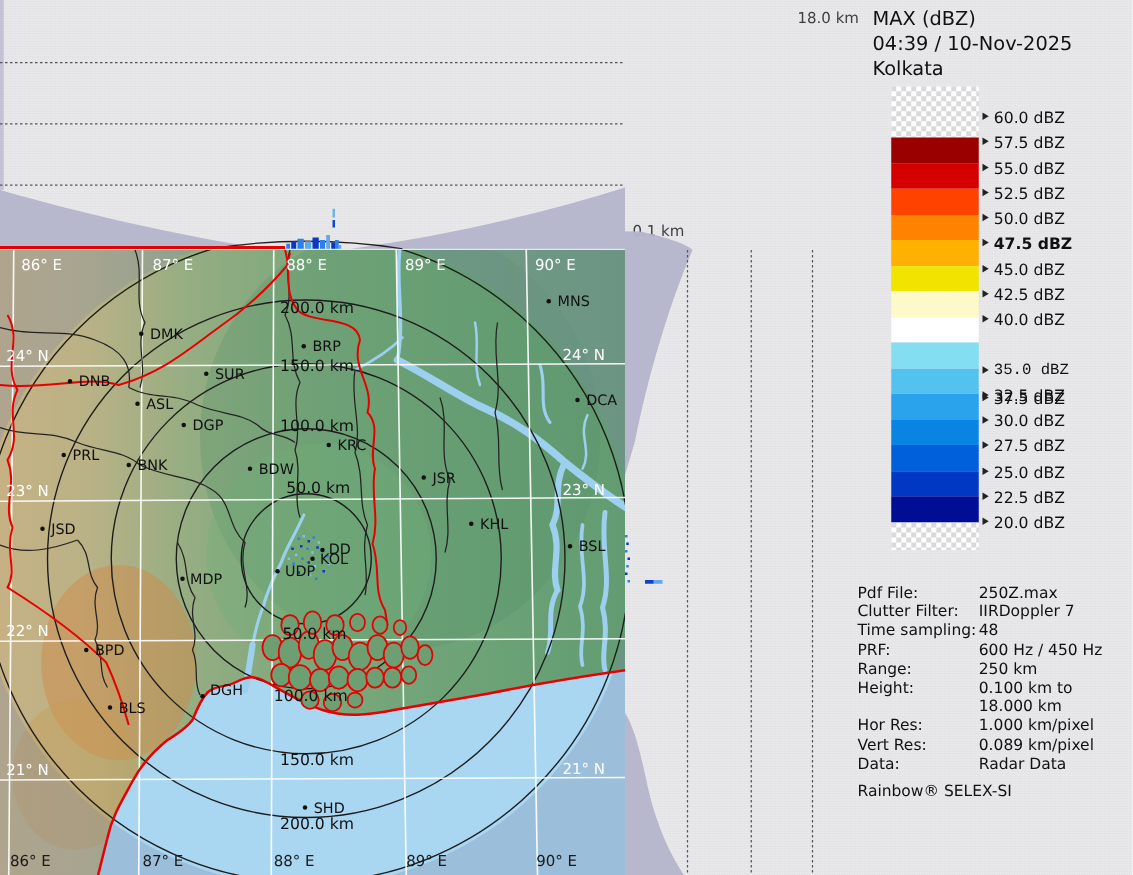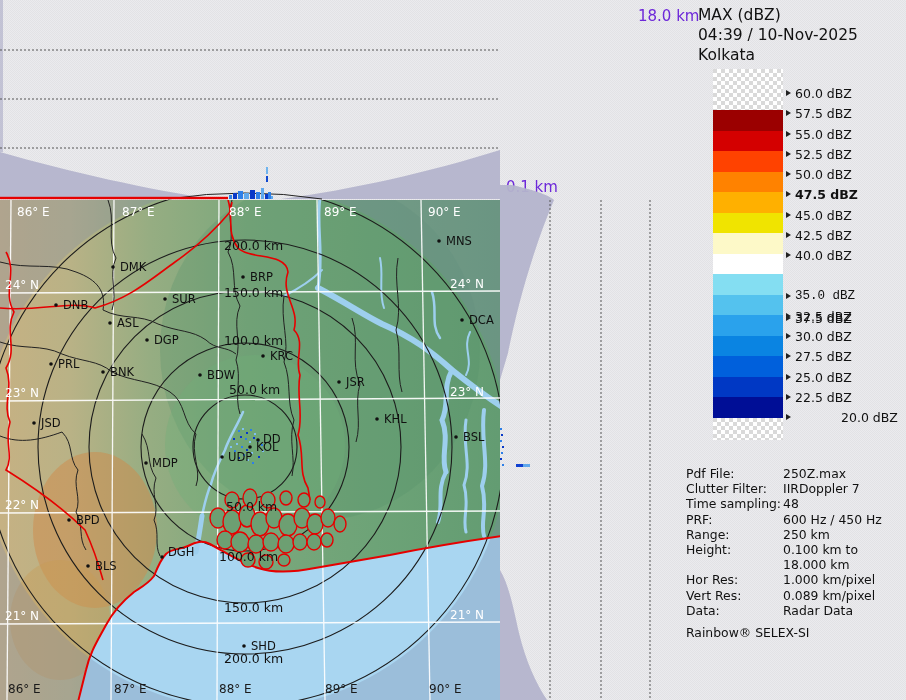--- a/index.html
+++ b/index.html
@@ -3,21 +3,21 @@
 <meta charset="utf-8">
 <style>
   html,body{margin:0;padding:0;}
   body{
     width:906px;height:700px;position:relative;overflow:hidden;
     font-family:"DejaVu Sans","Liberation Sans",sans-serif;color:#111;
     background:repeating-conic-gradient(#ebebee 0% 25%, #e2e2e5 0% 50%);
     background-size:2px 2px;
   }
   .abs{position:absolute;}
-  .panel-label{font-size:15px;color:#6d28d9;white-space:nowrap;}
+  .panel-label{font-size:12px;color:#404040;white-space:nowrap;}
   
   .lg-title{left:698px;top:5px;width:208px;font-size:15.5px;line-height:20px;}
   .lg-band{left:713px;width:70px;position:absolute;}
   .checker{background:repeating-conic-gradient(#ffffff 0% 25%, #d9d9d9 0% 50%);background-size:8px 8px;}
   .lg-row{position:absolute;left:786px;height:16px;display:flex;align-items:center;font-size:12.5px;white-space:nowrap;}
   .tri{width:0;height:0;border-left:5px solid #222;border-top:3.5px solid transparent;border-bottom:3.5px solid transparent;margin-right:4px;}
   
   .meta{left:686px;top:466px;width:198px;font-size:12.4px;line-height:15.2px;}
   .meta-row{display:flex;}
   .meta-row .ml{width:97px;flex:none;}
@@ -406,21 +406,21 @@
       <span>27.5 dBZ</span>
     </div>
   <div class="lg-row" style="top:369px;">
       <span class="tri"></span>
       <span>25.0 dBZ</span>
     </div>
   <div class="lg-row" style="top:389px;">
       <span class="tri"></span>
       <span>22.5 dBZ</span>
     </div>
-  <div class="lg-row" style="top:409px;gap:46px;">
+  <div class="lg-row" style="top:409px;">
       <span class="tri"></span>
       <span>20.0 dBZ</span>
     </div>
 </div>
 
 <div class="abs meta">
   <div class="meta-row">
       <span class="ml">Pdf File:</span>
       <span>250Z.max</span>
     </div>

